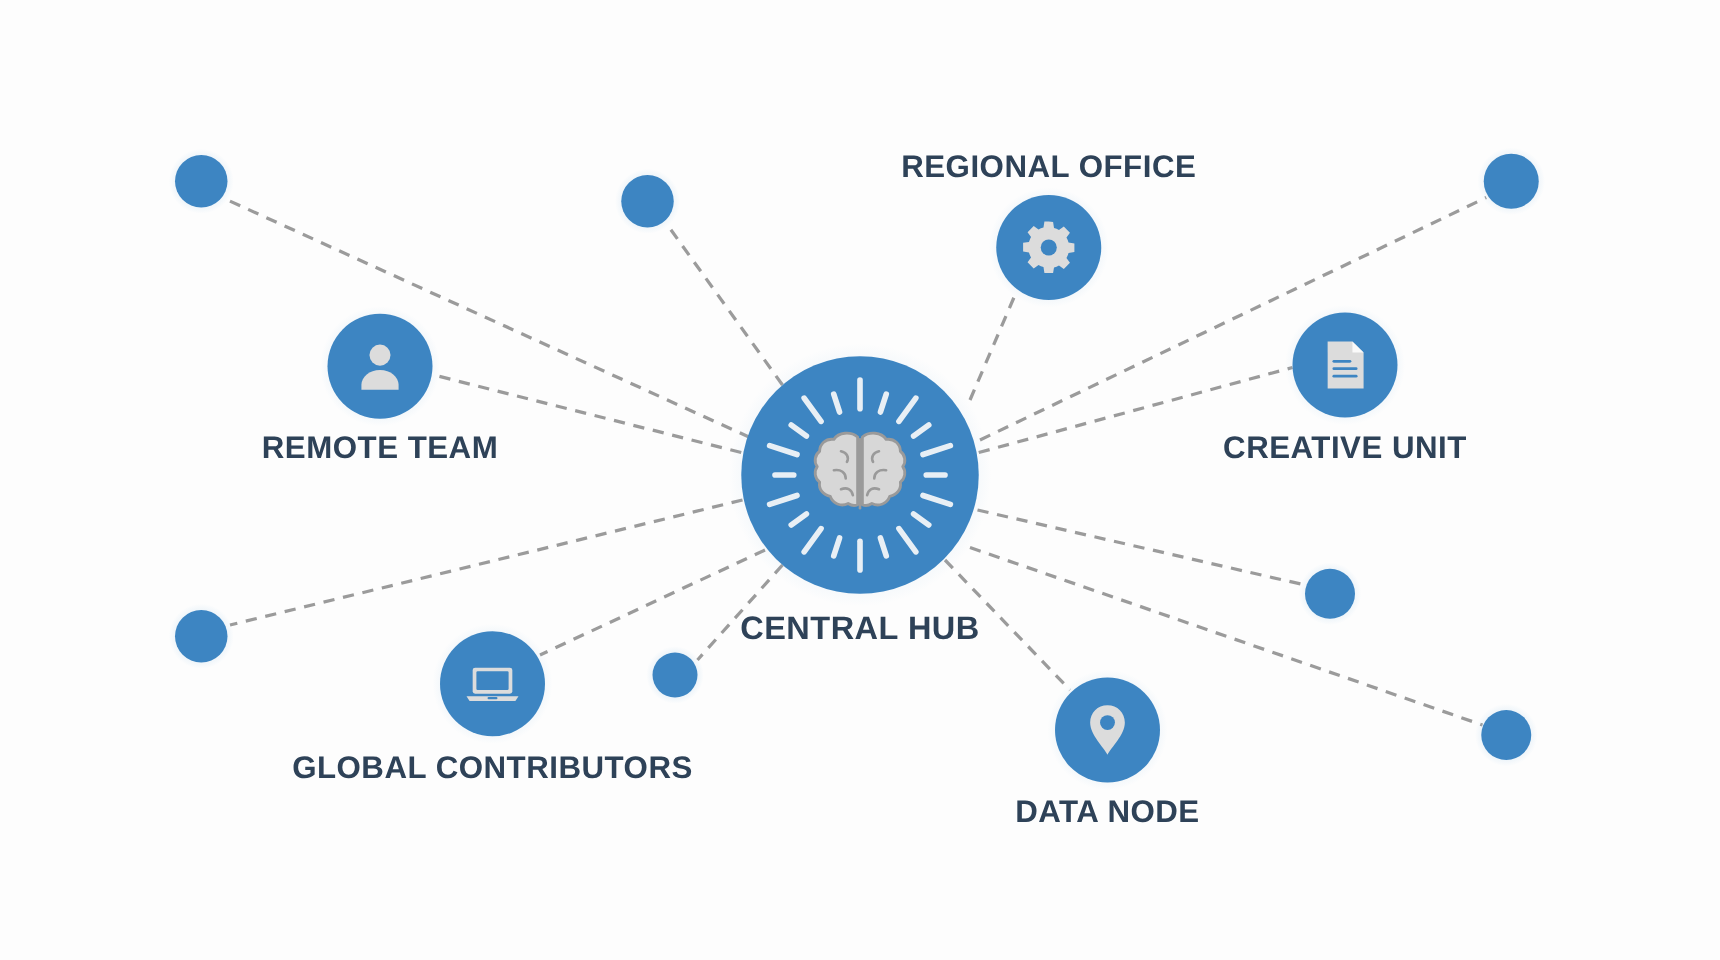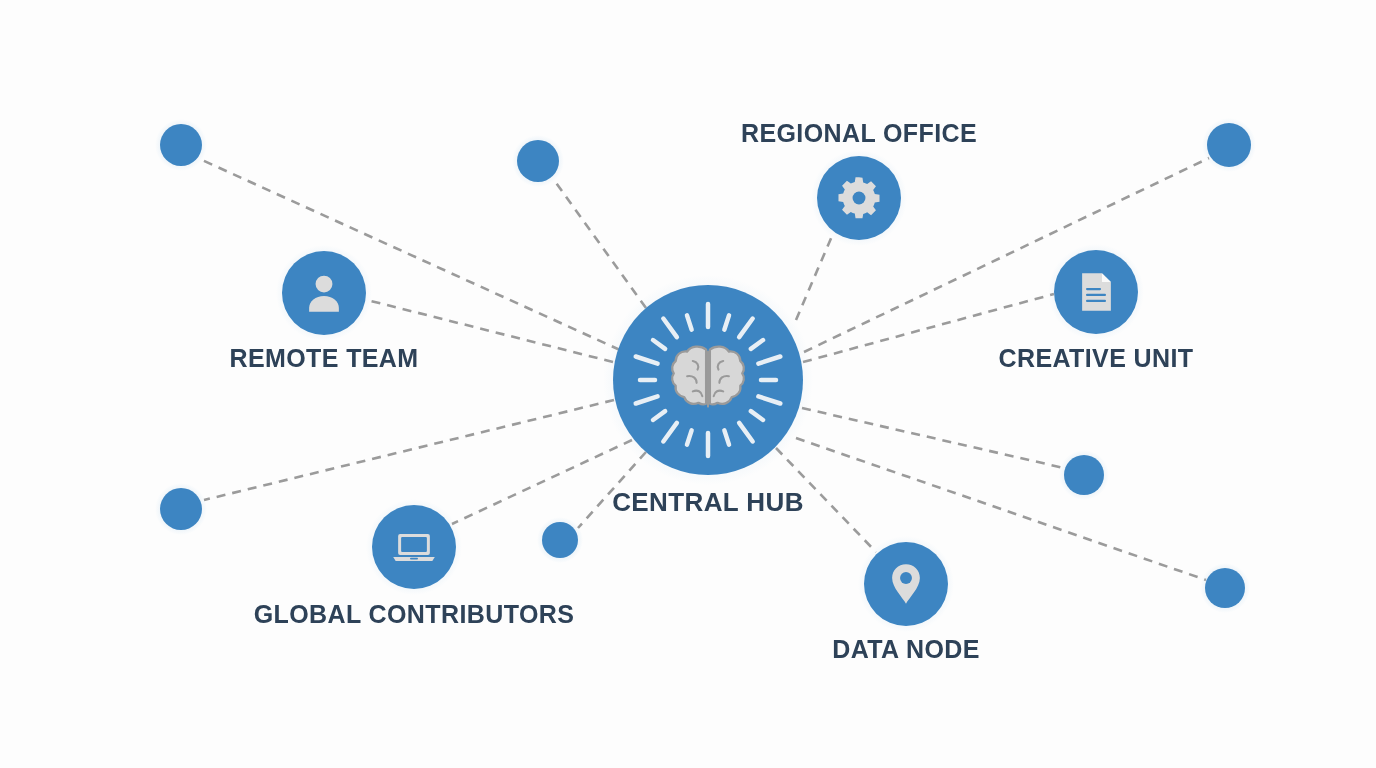--- a/index.html
+++ b/index.html
@@ -15,21 +15,20 @@
     font-family: "Liberation Sans", sans-serif;
     position: relative;
   }
   #stage {
     position: absolute;
     left: 0;
     top: 0;
     width: 1260px;
     height: 768px;
     background: #fdfdfd;
-    padding-left: 20px;
   }
   #stage svg {
     display: block;
     width: 1376px;
     height: 768px;
   }
   .node-label {
     font-family: "Liberation Sans", sans-serif;
     font-weight: bold;
     fill: #2e4258;

